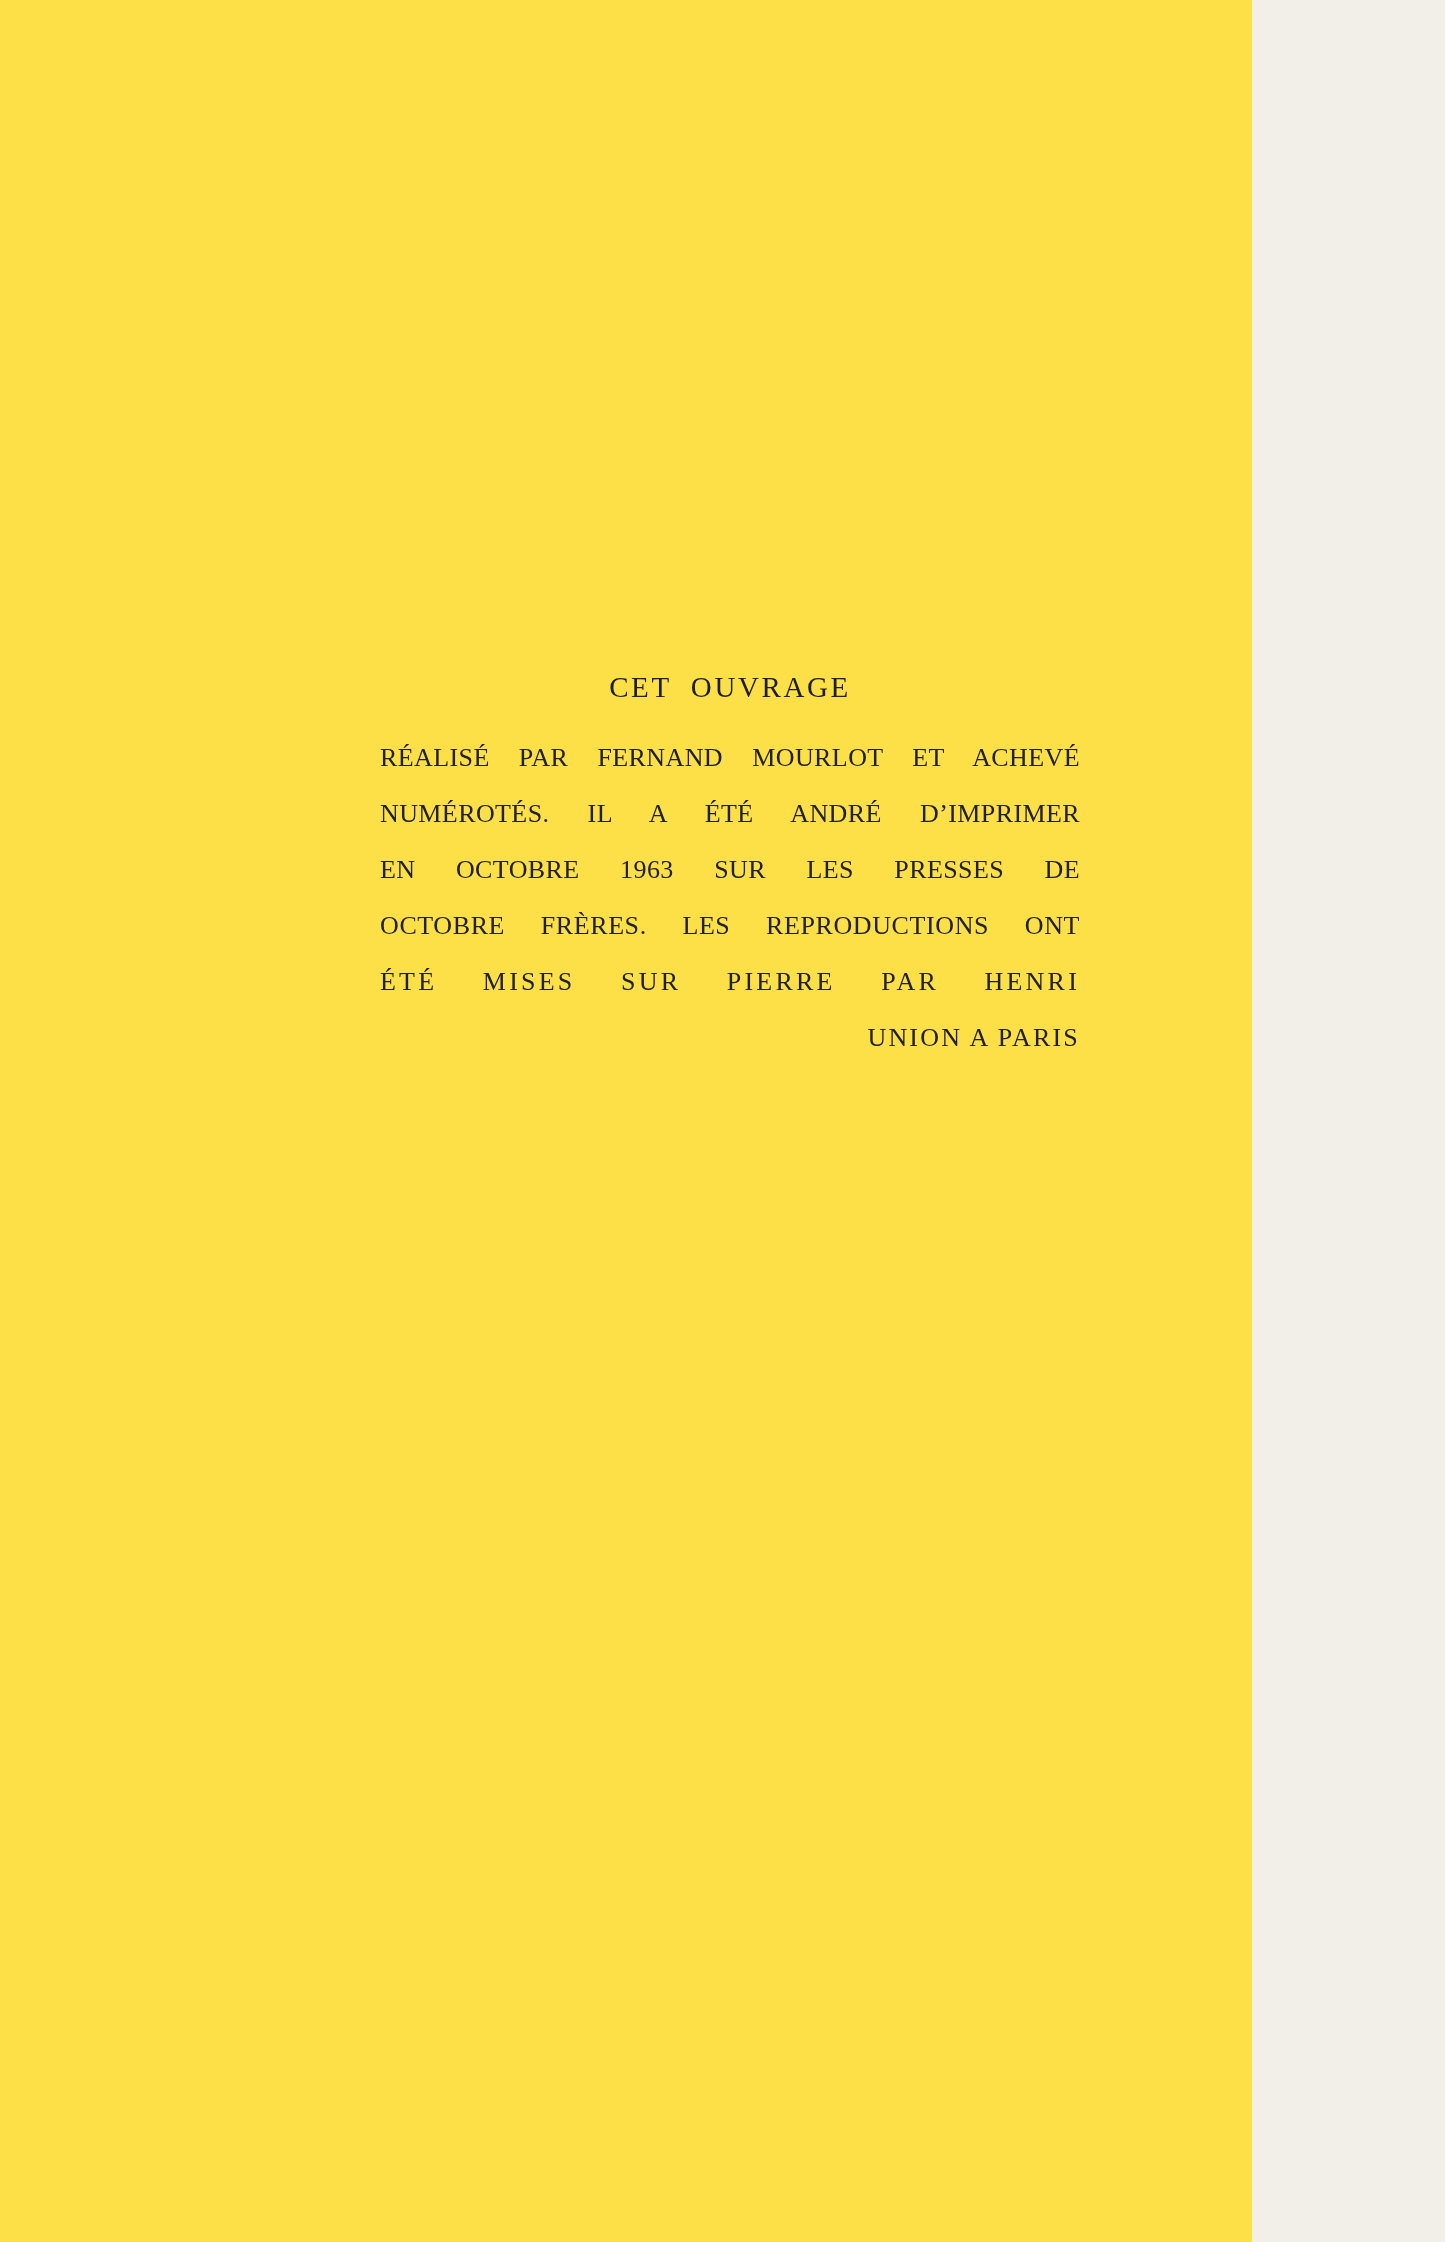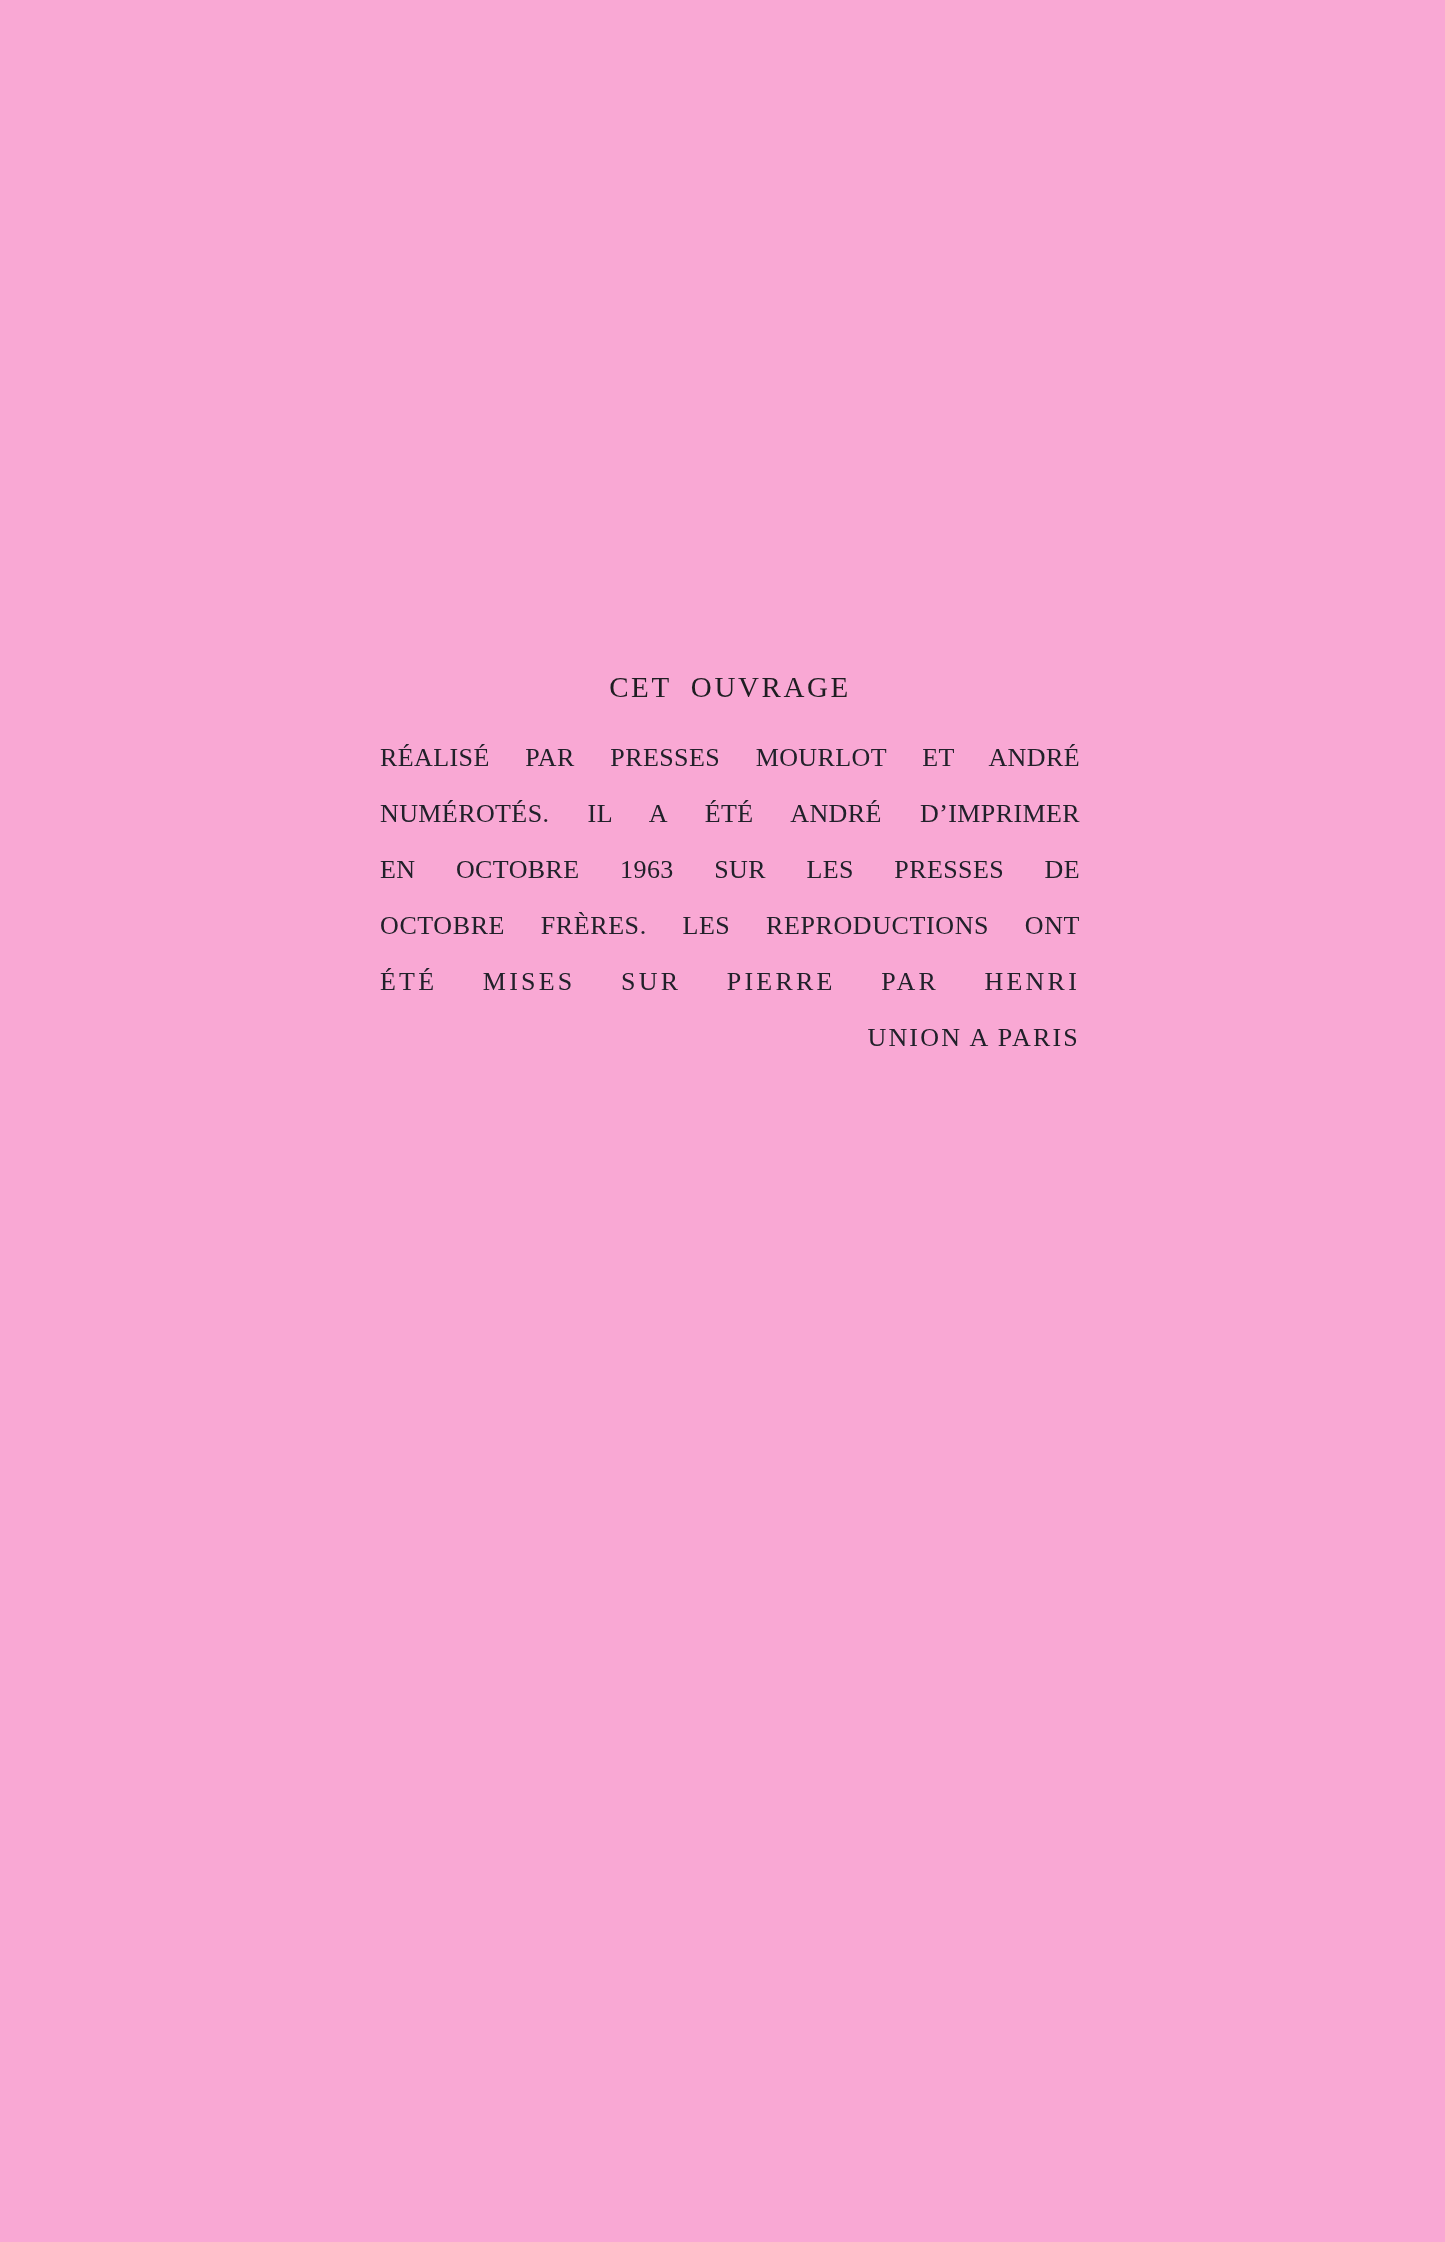--- a/index.html
+++ b/index.html
@@ -8,23 +8,23 @@
   }
   body {
     width: 1445px;
     height: 2242px;
     background: #f2efe9;
     font-family: "Liberation Serif", serif;
     overflow: hidden;
   }
   .page {
     position: relative;
-    width: 1445px;
+    width: 1252px;
     height: 2242px;
-    background: #f9a8d4;
+    background: #fde047;
     font-family: Liberation Serif, serif;
   }
   .colophon {
     position: absolute;
     left: 380px;
     top: 672px;
     width: 700px;
     color: #1e1e22;
   }
   .colophon-title {
@@ -59,21 +59,21 @@
 </style>
 </head>
 <body>
 
 <div class="page">
 
   <div class="colophon">
 
     <div class="colophon-title">CET  OUVRAGE</div>
 
-    <div class="colophon-line justified">RÉALISÉ PAR PRESSES MOURLOT ET ANDRÉ</div>
+    <div class="colophon-line justified">RÉALISÉ PAR FERNAND MOURLOT ET ACHEVÉ</div>
 
 
     <div class="colophon-line justified">NUMÉROTÉS. IL A ÉTÉ ANDRÉ D’IMPRIMER</div>
 
     <div class="colophon-line justified">EN OCTOBRE 1963 SUR LES PRESSES DE</div>
 
     <div class="colophon-line justified tight">OCTOBRE FRÈRES. LES REPRODUCTIONS ONT</div>
 
     <div class="colophon-line justified wide">ÉTÉ MISES SUR PIERRE PAR HENRI</div>
 

